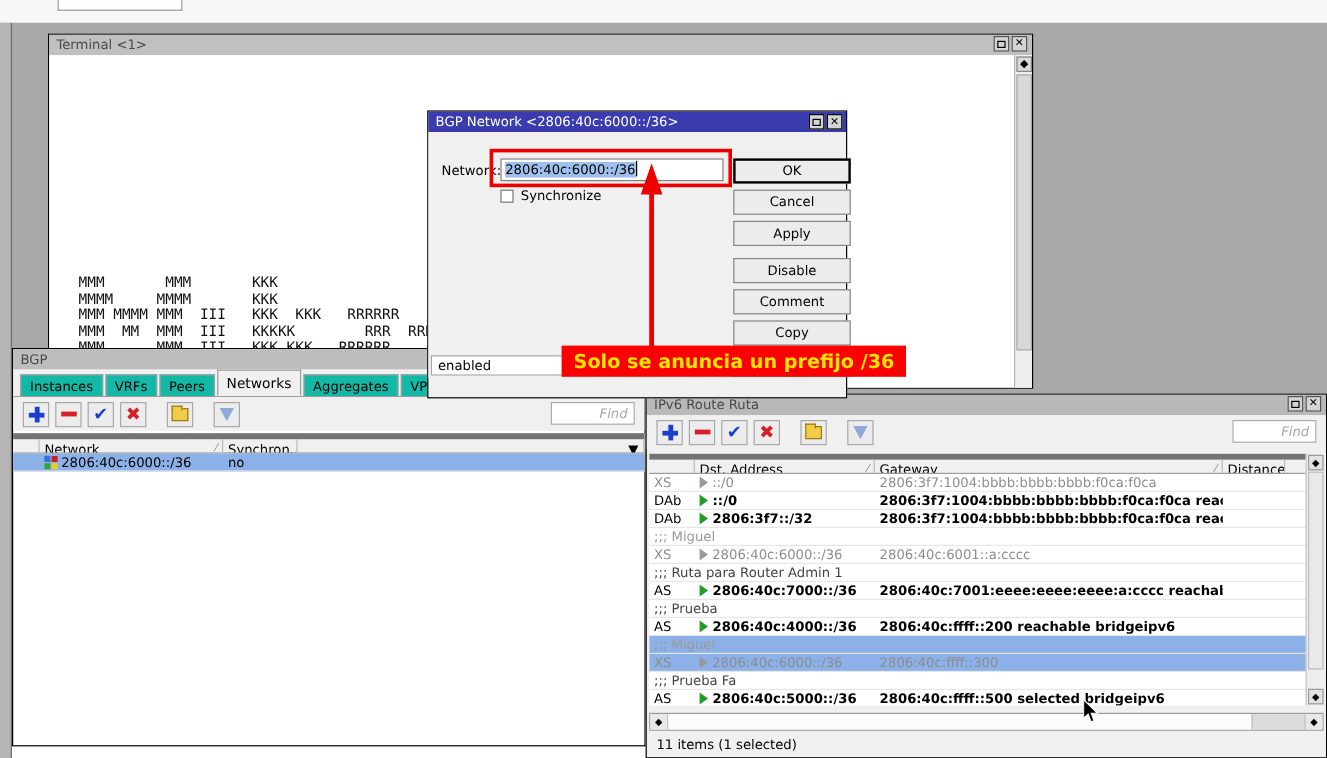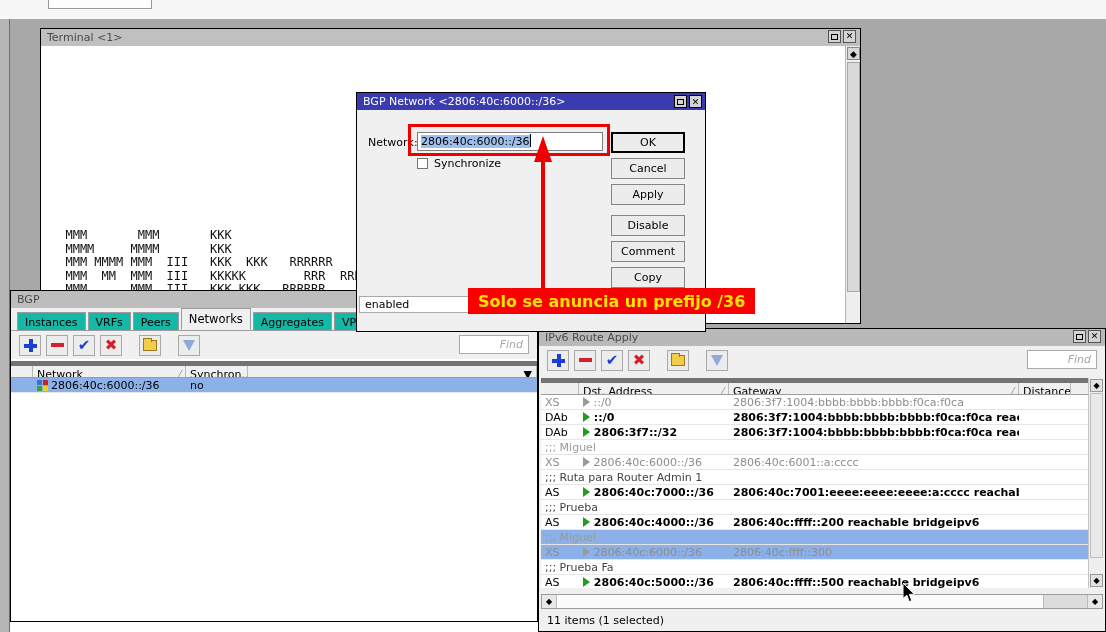--- a/index.html
+++ b/index.html
@@ -101,21 +101,21 @@
   .wb-blue{width:13px;height:13px;border:1px solid #000;background:#d4d4d4;display:flex;align-items:center;justify-content:center;font-size:9px;color:#000;margin-left:2px;}
   #dlg-body{position:absolute;left:0;top:17px;width:348px;height:205px;background:#f0f0f0;}
   #net-label{position:absolute;left:11px;top:26px;font-size:11px;}
   #net-input{position:absolute;left:60px;top:22px;width:186px;height:19px;background:#fff;border:1px solid #7f7f7f;
      padding:1px 3px 0 3px;font-size:11px;line-height:16px;}
   #net-input .selv{background:#9fc0ec;}
   #net-input .caret{display:inline-block;width:1px;height:13px;background:#000;vertical-align:-2px;}
   #red-box{position:absolute;left:51px;top:14px;width:202px;height:32px;border:3px solid #ee0000;}
   #sync-row{position:absolute;left:60px;top:47px;display:flex;align-items:center;gap:6px;font-size:11px;}
   #sync-box{width:11px;height:11px;background:#fff;border:1px solid #767676;}
-  .dbtn{position:absolute;left:254px;width:74px;height:21px;background:#ececec;border:1px solid #868686;
+  .dbtn{position:absolute;left:254px;width:98px;height:21px;background:#ececec;border:1px solid #868686;
         display:flex;align-items:center;justify-content:center;font-size:11px;}
   .dbtn.default{border:2px solid #000;}
   #dlg-status{position:absolute;left:2px;bottom:2px;width:344px;height:17px;background:#fff;border:1px solid #a9a9a9;
       padding:1px 0 0 5px;font-size:11px;line-height:14px;}
 
   
   #red-arrow{position:absolute;left:532px;top:136px;width:22px;height:160px;z-index:60;}
   #red-banner{position:absolute;left:468px;top:288px;height:26px;background:#fb0000;color:#ffe400;
      font-weight:bold;font-size:16px;display:flex;align-items:center;padding:0 10px;z-index:61;
      font-family:"DejaVu Sans","Liberation Sans",sans-serif;}
@@ -209,21 +209,21 @@
         <span class="gridicon"><i></i><i></i><i></i><i></i></span><span>2806:40c:6000::/36</span>
       </div>
       <div class="c" style="width:62px;">no</div>
       <div class="c" style="flex:1;"></div>
     </div>
   </div>
 </div>
 
 <div class="win" id="ipv6-window">
   <div class="win-title" id="ipv6-title">
-    <span class="t">IPv6 Route Apply</span>
+    <span class="t">IPv6 Route Ruta</span>
     <span class="winbtns">
       <span class="wb">
           <span class="sq"></span>
         </span>
       <span class="wb">✕</span>
     </span>
   </div>
 
   <div class="toolbar" style="top:17px;">
     <div class="tbtn">
@@ -314,21 +314,21 @@
           <div class="c" style="width: 150px; font-weight: normal;"><span class="arrow-r grey"></span> 2806:40c:6000::/36</div>
           <div class="c" style="width: 290px;">2806:40c:ffff::300</div>
           <div class="c" style="width: 52px;"></div>
         </div>
         <div class="lrow cmt">
           <div class="c" style="flex: 1 1 0%;">;;; Prueba Fa</div>
         </div>
         <div class="lrow">
           <div class="c" style="width: 38px;">AS</div>
           <div class="c" style="width: 150px; font-weight: bold;"><span class="arrow-r"></span> 2806:40c:5000::/36</div>
-          <div class="c" style="width: 290px; font-weight: bold;">2806:40c:ffff::500 reachable bridgeipv6</div>
+          <div class="c" style="width: 290px; font-weight: bold;">2806:40c:ffff::500 selected bridgeipv6</div>
           <div class="c" style="width: 52px;"></div>
         </div>
       </div>
   </div>
 
   <div style="position:absolute;right:2px;top:49px;width:15px;height:210px;background:#eee;border-left:1px solid #c4c4c4;">
     <div style="position:absolute;left:1px;top:1px;width:13px;height:13px;background:#e2e2e2;border:1px solid #999;display:flex;align-items:center;justify-content:center;font-size:8px;">◆</div>
     <div style="position:absolute;left:1px;top:15px;width:13px;height:165px;background:#e9e9e9;border:1px solid #bdbdbd;"></div>
     <div style="position:absolute;left:1px;bottom:1px;width:13px;height:13px;background:#e2e2e2;border:1px solid #999;display:flex;align-items:center;justify-content:center;font-size:8px;">◆</div>
   </div>

